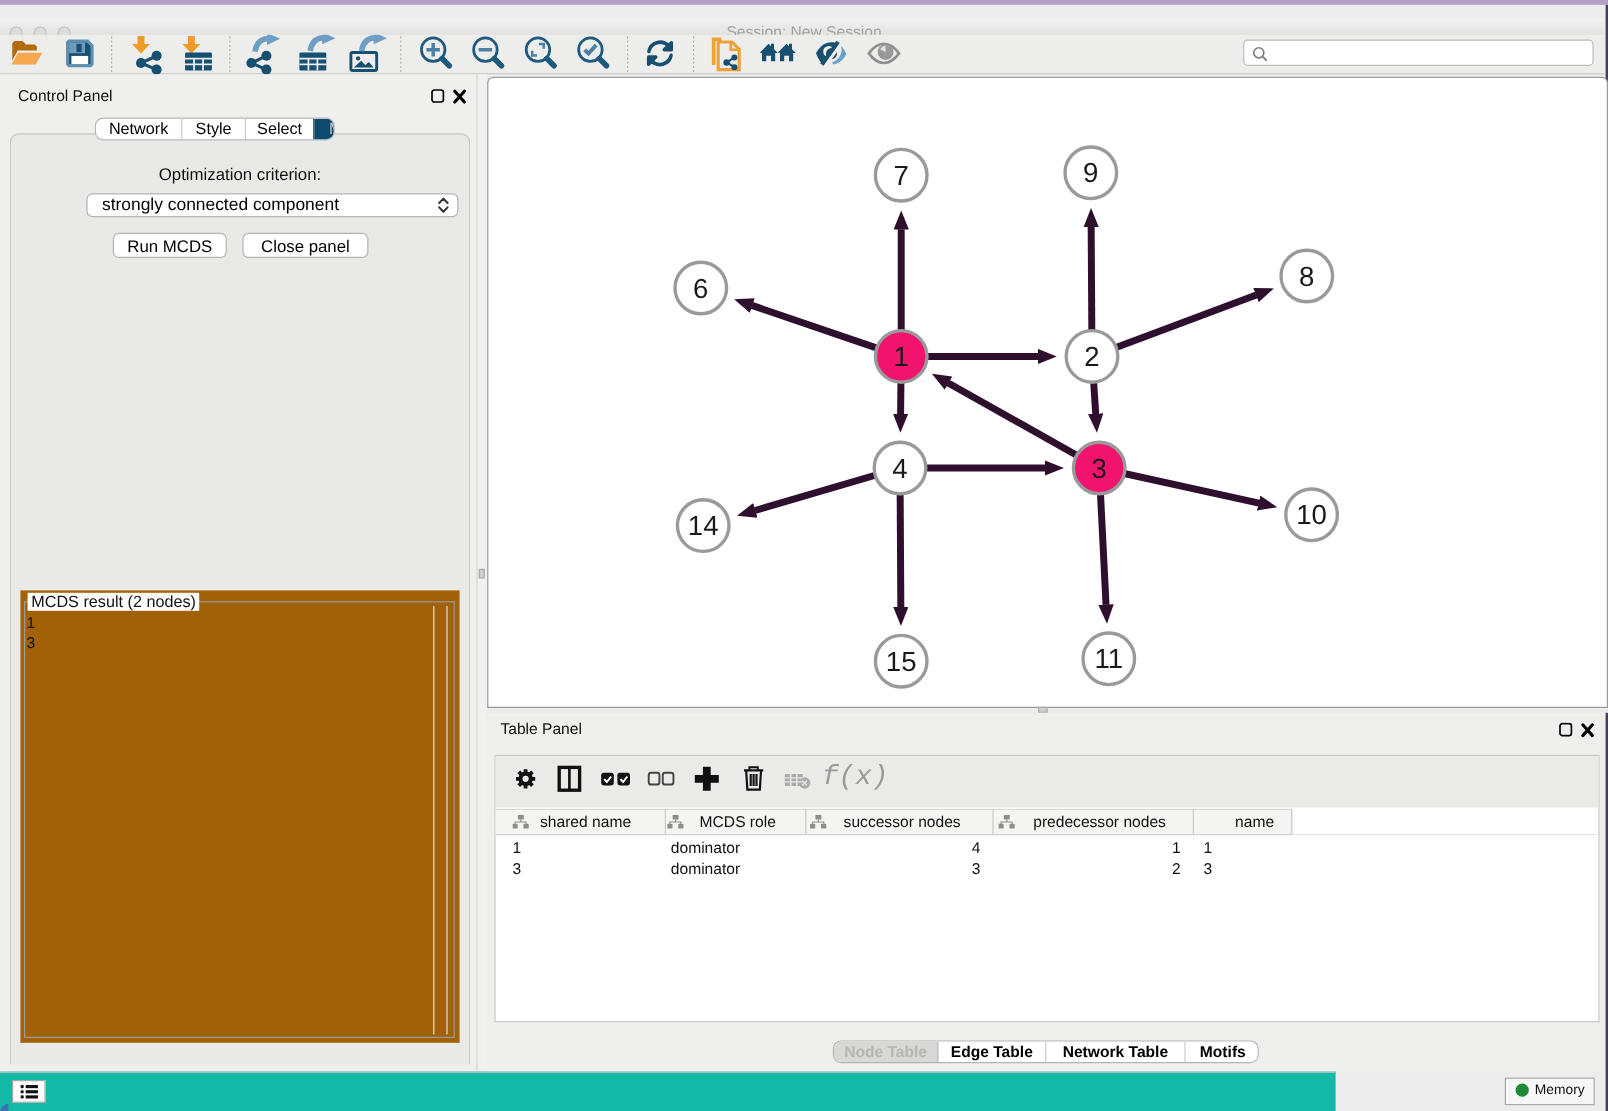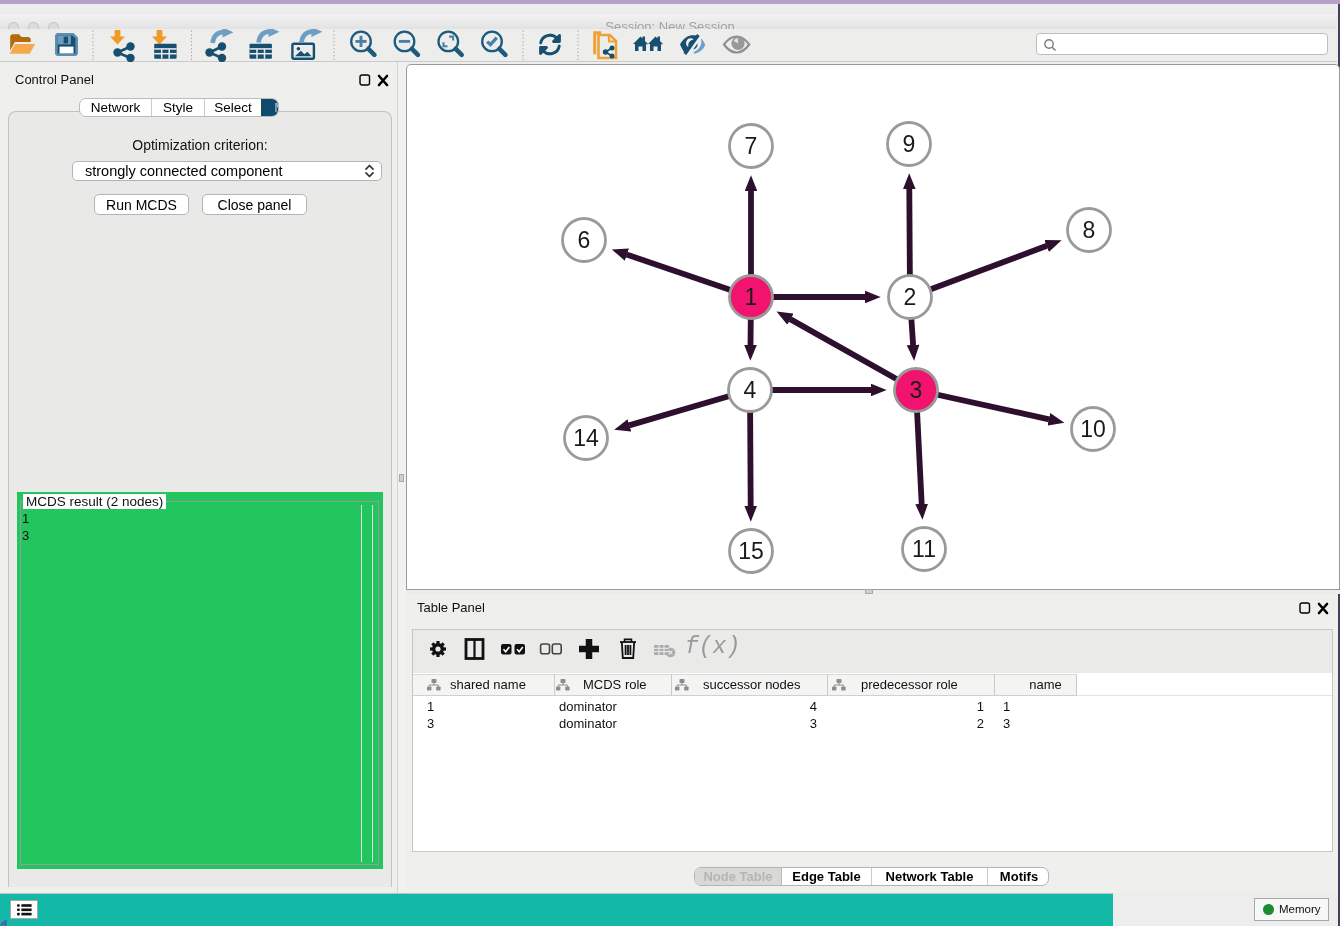--- a/index.html
+++ b/index.html
@@ -205,21 +205,21 @@
     <span style="padding-left:12px;">strongly connected component</span>
     <svg width="11" height="14" style="position:absolute;right:6px;top:2px;" viewBox="0 0 11 14">
       <path d="M2 5.2 L5.5 1.5 L9 5.2" fill="none" stroke="#333" stroke-width="1.7" stroke-linecap="round" stroke-linejoin="round"></path>
       <path d="M2 8.8 L5.5 12.5 L9 8.8" fill="none" stroke="#333" stroke-width="1.7" stroke-linecap="round" stroke-linejoin="round"></path>
     </svg>
   </div>
 
   <div class="abs" style="left:94px;top:132px;width:95px;height:21px;background:#fff;border:1px solid #b4b4b4;border-radius:5px;font-size:14px;text-align:center;line-height:20px;">Run MCDS</div>
   <div class="abs" style="left:202px;top:132px;width:105px;height:21px;background:#fff;border:1px solid #b4b4b4;border-radius:5px;font-size:14px;text-align:center;line-height:20px;">Close panel</div>
 
-  <div class="abs" style="left:17px;top:430px;width:366px;height:377px;background:#22c55e;padding-left:44px;">
+  <div class="abs" style="left:17px;top:430px;width:366px;height:377px;background:#a16207;padding-left:44px;">
     <div class="abs" style="left:3px;top:9px;width:359px;height:364px;border:1px solid #9a9a9a;"></div>
     <div class="abs" style="left:6px;top:2px;background:#fff;padding:0 3px;font-size:13.5px;color:#111;">MCDS result (2 nodes)</div>
     <div class="abs" style="left:5px;top:19px;font-size:13px;color:#111;">1</div>
     <div class="abs" style="left:5px;top:36px;font-size:13px;color:#111;">3</div>
     <div class="abs" style="left:344px;top:13px;width:12px;height:357px;border-left:1px solid #e0e0e0;border-right:1px solid #e0e0e0;"></div>
   </div>
 </div>
 
 <div class="abs" style="left:397px;top:62px;width:9px;height:831px;background:#f1f1f0;border-left:1px solid #d4d4d4;"></div>
 <div class="abs" style="left:399px;top:474px;width:5px;height:8px;background:#cfcfcf;border:1px solid #aaa;"></div>
@@ -379,21 +379,21 @@
           <g fill="#8d8d8d">
             <rect x="4.5" y="0" width="5" height="4" rx="0.8"></rect>
             <rect x="0" y="7.5" width="4.4" height="4" rx="0.8"></rect>
             <rect x="9.2" y="7.5" width="4.4" height="4" rx="0.8"></rect>
             <path d="M7 4 v2 M2.2 7.5 v-1.5 h9.2 v1.5" stroke="#8d8d8d" stroke-width="1" fill="none"></path>
           </g>
         </svg>
       <div class="abs" style="left:37px;top:3px;">shared name</div>
       <div class="abs" style="left:170px;top:3px;">MCDS role</div>
       <div class="abs" style="left:290px;top:3px;">successor nodes</div>
-      <div class="abs" style="left:448px;top:3px;">predecessor role</div>
+      <div class="abs" style="left:448px;top:3px;">predecessor nodes</div>
       <div class="abs" style="left:602px;top:3px;width:61px;text-align:center;">name</div>
     </div>
 
     <div class="abs" style="left:0;top:67px;width:919px;height:17px;font-size:13px;color:#111;">
       <div class="abs" style="left:14px;top:2px;">1</div>
       <div class="abs" style="left:146px;top:2px;">dominator</div>
       <div class="abs" style="left:324px;top:2px;width:80px;text-align:right;">4</div>
       <div class="abs" style="left:491px;top:2px;width:80px;text-align:right;">1</div>
       <div class="abs" style="left:590px;top:2px;">1</div>
     </div>

